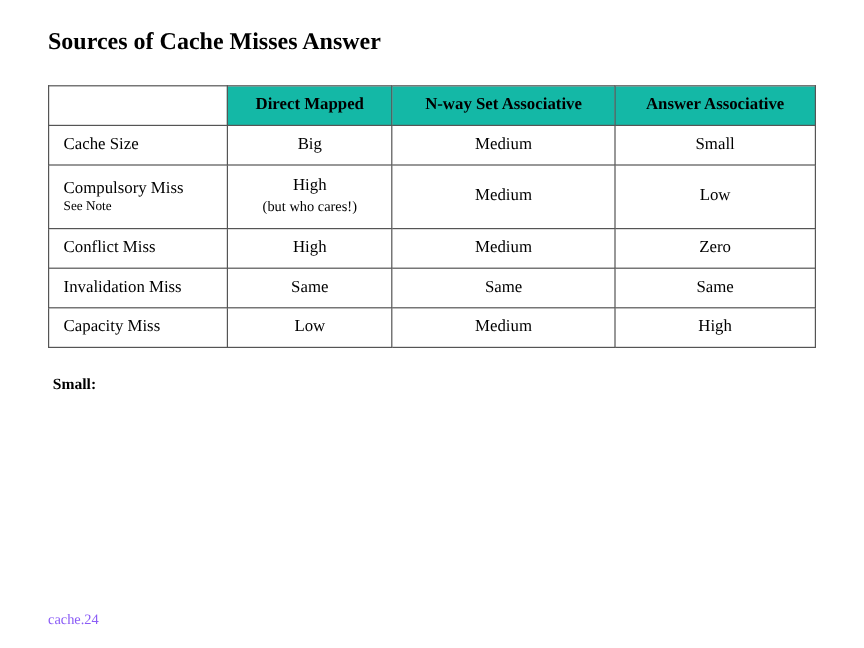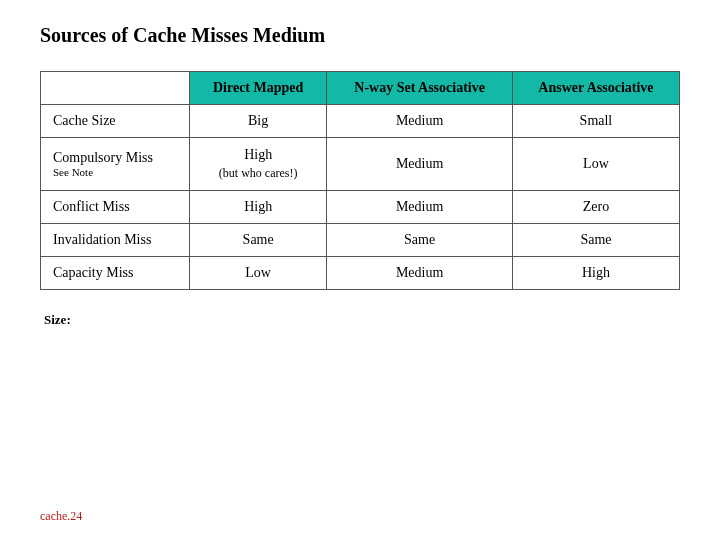--- a/index.html
+++ b/index.html
@@ -57,32 +57,32 @@
       margin-top: 4px;
       padding-left: 4px;
     }
     .note-label {
       font-weight: bold;
       margin-bottom: 2px;
     }
     .footer {
       margin-top: auto;
       font-size: 12px;
-      color: #b91c1c;
+      color: #8b5cf6;
     }
     .empty-header {
       border: 1px solid #555;
       background: #fff;
     }
   </style>
 </head>
 <body>
 
 <div class="page">
-  <div class="title">Sources of Cache Misses Medium</div>
+  <div class="title">Sources of Cache Misses Answer</div>
 
   <div class="table-wrapper">
     <table>
       <thead>
         <tr>
           <th class="empty-header"></th>
           <th>Direct Mapped</th>
           <th>N-way Set Associative</th>
           <th>Answer Associative</th>
         </tr>
@@ -127,17 +127,17 @@
           <td class="row-header">Capacity Miss</td>
           <td>Low</td>
           <td>Medium</td>
           <td>High</td>
         </tr>
       </tbody>
     </table>
   </div>
 
   <div class="note-section">
-    <div class="note-label">Size:</div>
+    <div class="note-label">Small:</div>
   </div>
 
   <div class="footer">cache.24</div>
 </div>
 
 </body></html>

